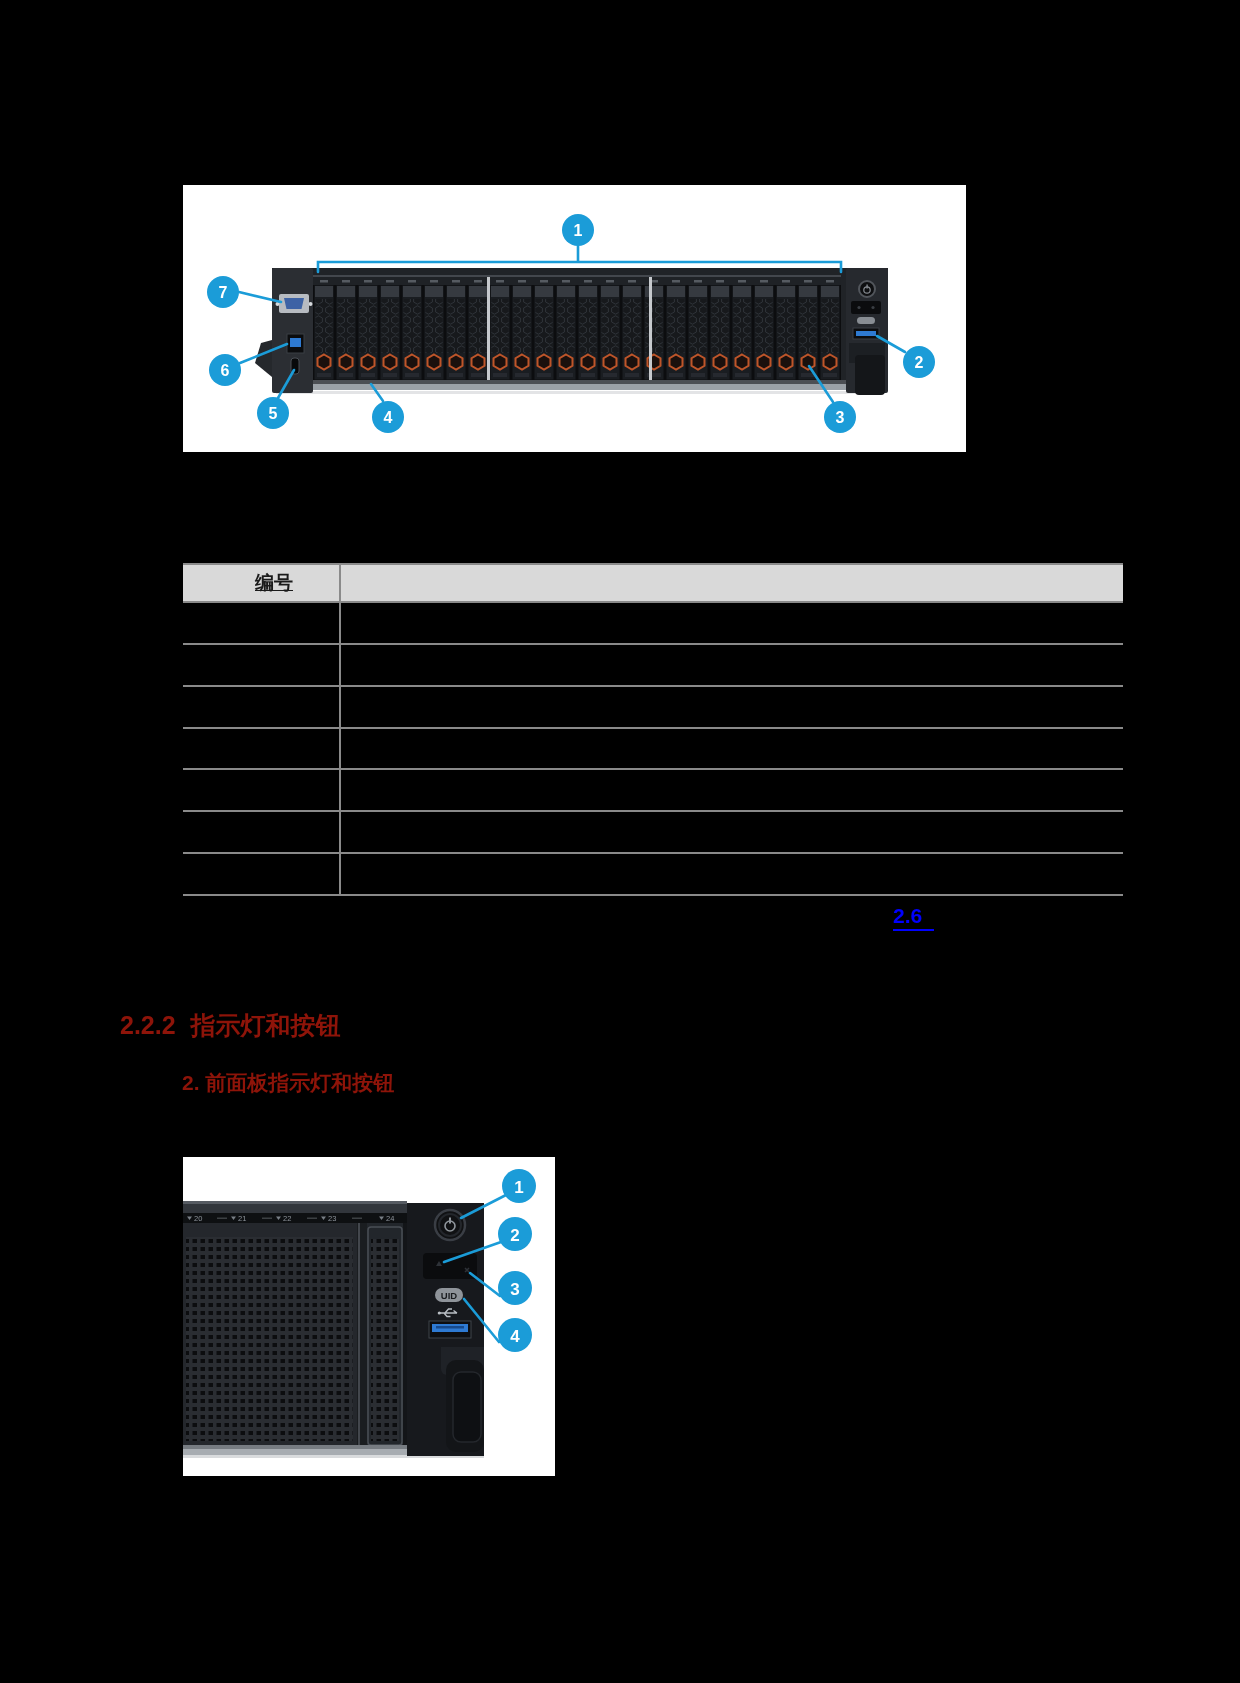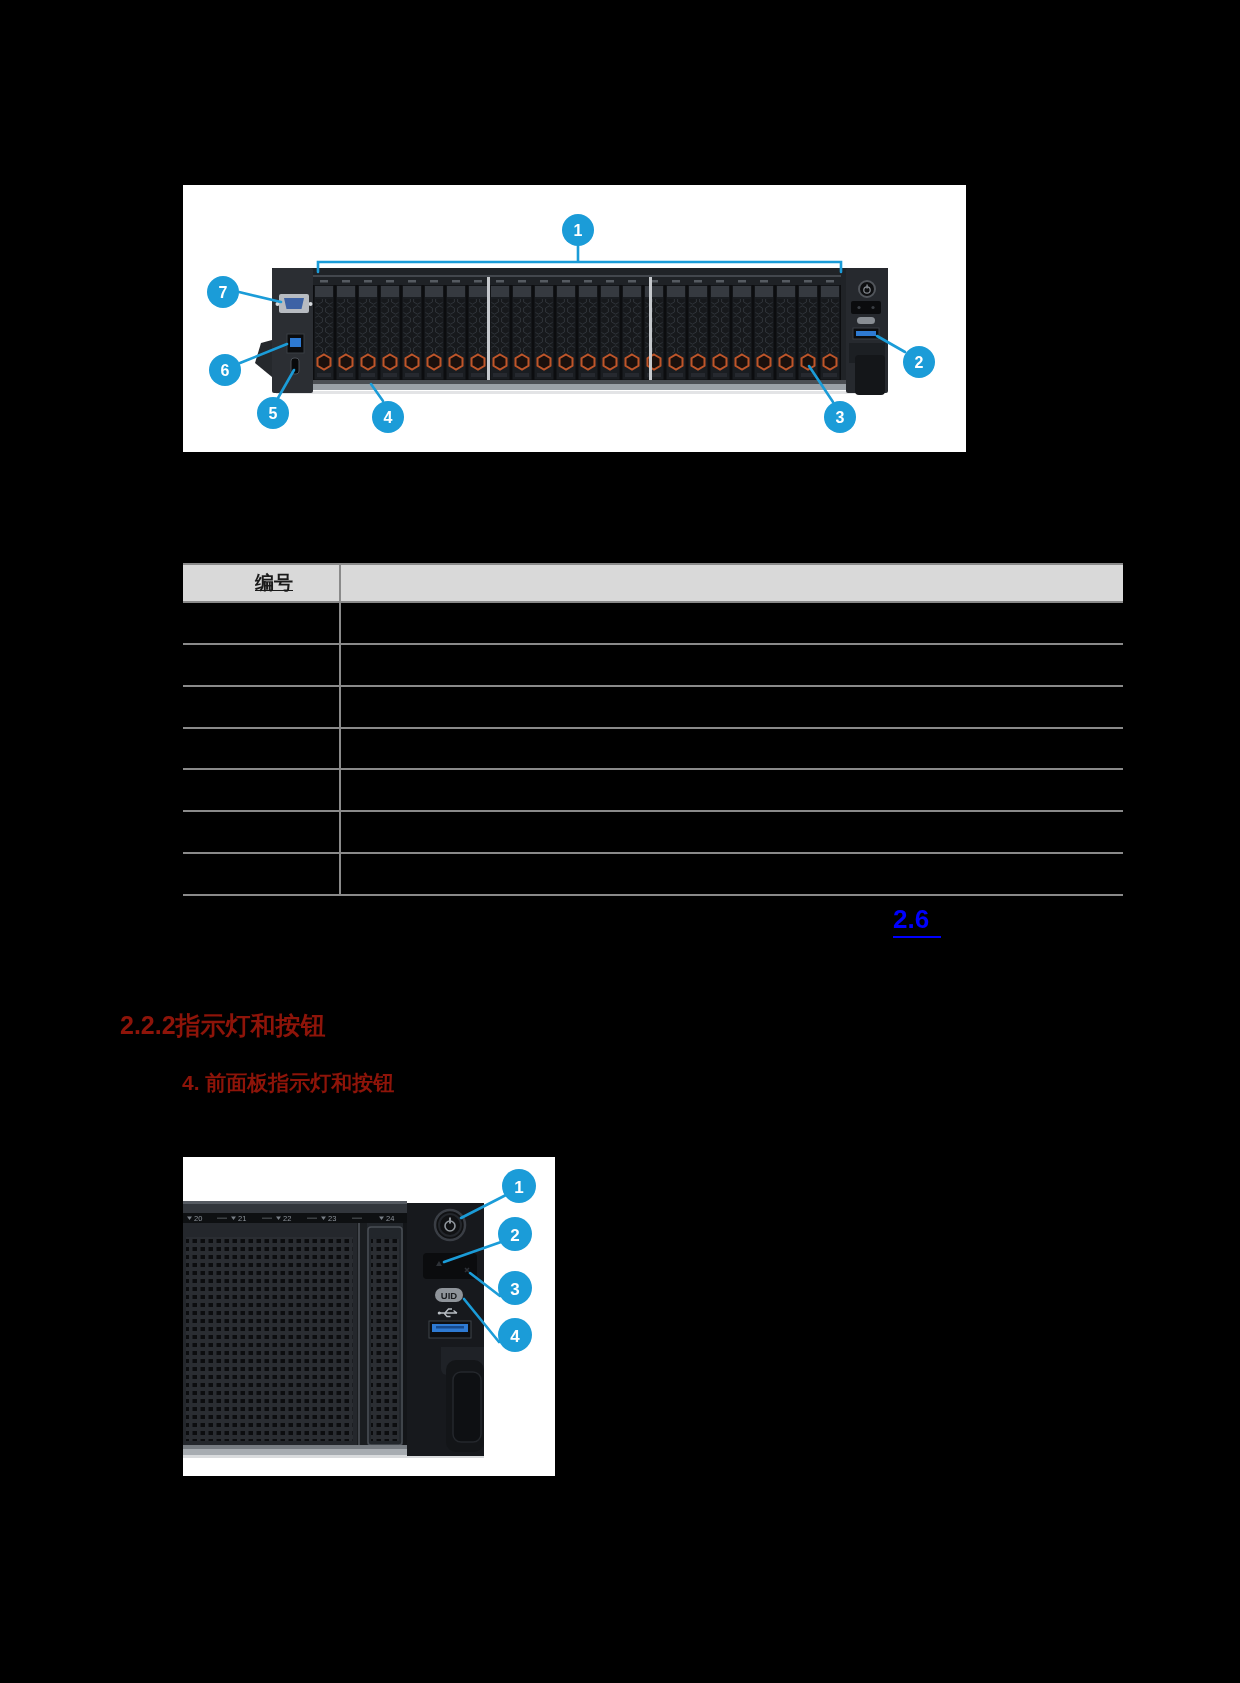--- a/index.html
+++ b/index.html
@@ -17,24 +17,24 @@
       border-top:2px solid #8a8a8a;box-sizing:border-box;}
   .col-divider{position:absolute;left:156px;top:0;bottom:0;width:2px;background:#8a8a8a;}
   .thead{display:flex;height:38px;background:#d9d9d9;border-bottom:2px solid #8a8a8a;box-sizing:border-box;}
   .th{display:flex;align-items:center;justify-content:center;
       color:#1a1a1a;font-size:19px;font-weight:600;}
   .c0{width:182px;flex:none;text-decoration:underline;}
   .c1{flex:1;}
   .tbody{display:flex;flex-direction:column;height:293px;}
   .trow{flex:1;display:flex;border-bottom:2px solid #8a8a8a;box-sizing:border-box;}
   .tcell{color:#000;font-size:18px;}
-  .ref-link{position:absolute;left:893px;top:904px;color:#0000fe;font-size:26px;font-weight:600;
+  .ref-link{position:absolute;left:893px;top:904px;color:#0000fe;font-size:21px;font-weight:600;
       text-decoration:none;border-bottom:2px solid #0000fe;padding:0 12px 1px 0;cursor:pointer;}
   .h2{position:absolute;left:120px;top:1009px;color:#8e1409;font-size:25px;font-weight:700;}
-  .h2 .ht{}
+  .h2 .ht{margin-left:15px;}
   .h3{position:absolute;left:182px;top:1069px;color:#8e1409;font-size:21px;font-weight:700;}
 </style>
 </head>
 <body>
 
 <div class="page">
 
   <div class="figure fig1">
     <svg viewBox="0 0 783 267" width="783" height="267">
       <defs>
@@ -179,21 +179,21 @@
         </div>
       </div>
     <div class="col-divider"></div>
   </div>
 
   <a class="ref-link">2.6</a>
 
   <div class="h2">
     <span>2.2.2</span><span class="ht">指示灯和按钮</span>
   </div>
-  <div class="h3">4. 前面板指示灯和按钮</div>
+  <div class="h3">2. 前面板指示灯和按钮</div>
 
   <div class="figure fig2">
     <svg viewBox="0 0 372 319" width="372" height="319">
       <defs>
         <pattern id="perf" width="8" height="8" patternUnits="userSpaceOnUse">
           <rect width="8" height="8" fill="#2a2d32"></rect>
           <rect x="1.5" y="2" width="4.5" height="4" fill="#0c0d0f"></rect>
         </pattern>
       </defs>
 

